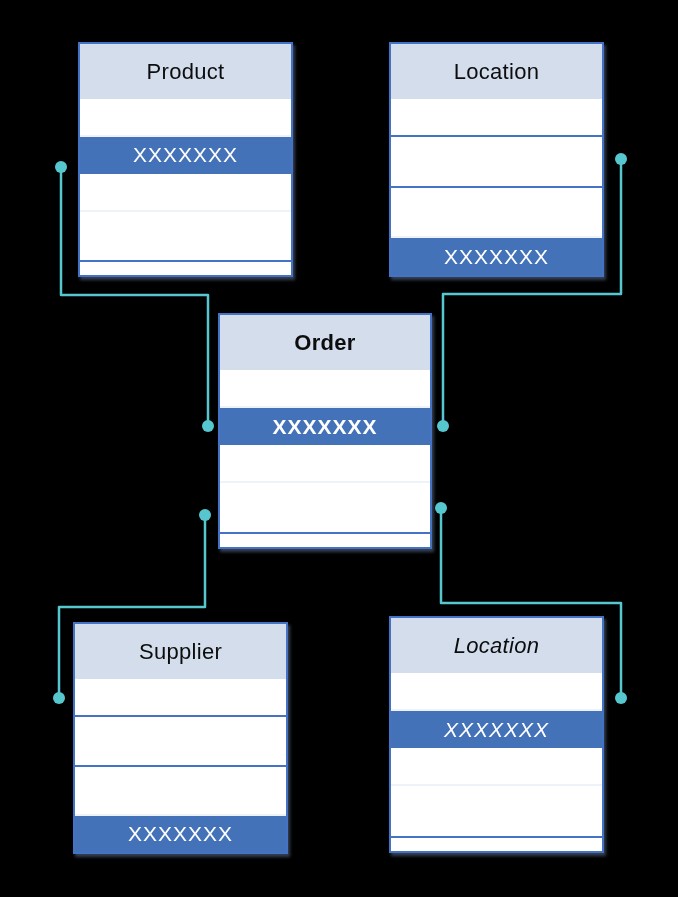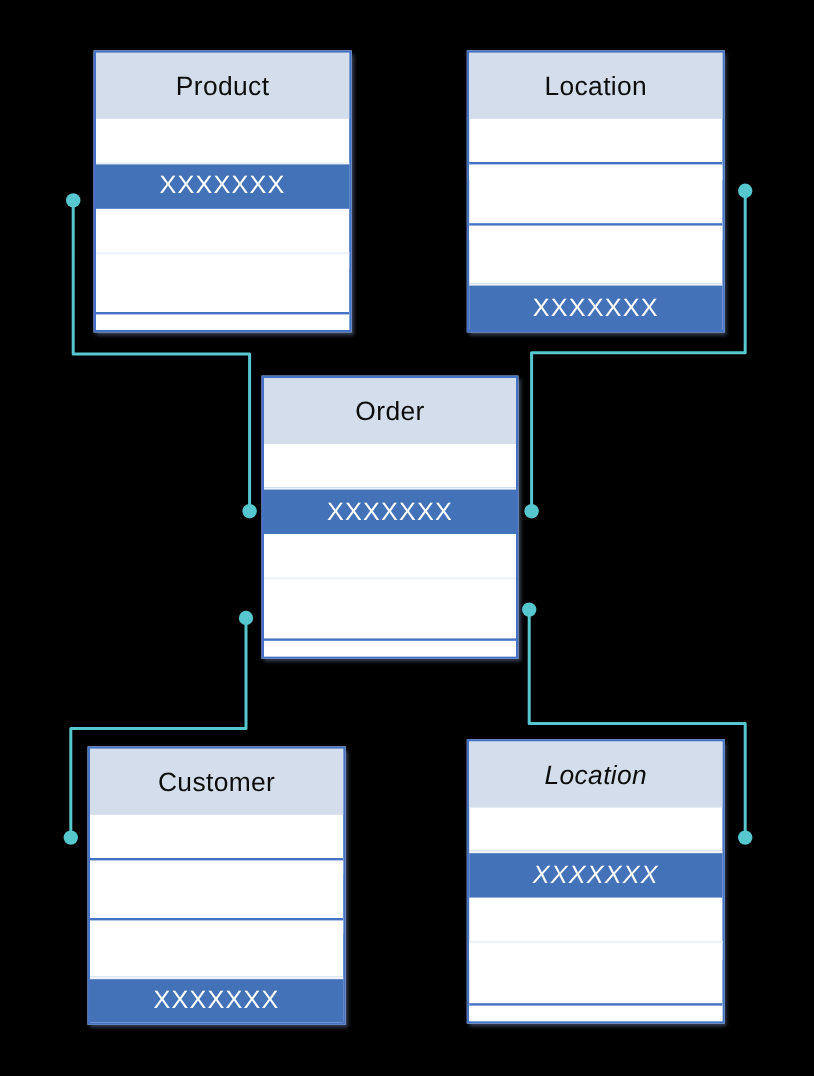--- a/index.html
+++ b/index.html
@@ -62,21 +62,21 @@
     margin-top: 36px;
   }
   .row.highlight {
     background: var(--highlight-fill);
     color: var(--highlight-text);
     border-top-color: #EEF3FA;
   }
   .row.highlight + .row { border-top-color: #EEF3FA; }
   #t-product  { left: 78px;  top: 42px;  width: 215px; height: 235px; }
   #t-customer { left: 389px; top: 42px;  width: 215px; height: 235px; }
-  #t-order    { left: 218px; top: 313px; width: 214px; height: 236px; }
+  #t-order    { left: 218px; top: 313px; width: 214px; height: 236px; font-weight: bold; }
   #t-supplier { left: 73px;  top: 622px; width: 215px; height: 232px; }
   #t-location { left: 389px; top: 616px; width: 215px; height: 237px; font-style: italic; }
 </style>
 </head>
 <body>
 
 <div class="canvas">
 
   <svg class="connector-layer" viewBox="0 0 678 897" xmlns="http://www.w3.org/2000/svg">
       <polyline points="61,167 61,295 208,295 208,426"></polyline>
@@ -108,21 +108,21 @@
   </div>
 
   <div class="table" id="t-order">
     <div class="thead">Order</div>
     <div class="row highlight">XXXXXXX</div>
     <div class="row"></div>
     <div class="row"></div>
   </div>
 
   <div class="table" id="t-supplier">
-    <div class="thead">Customer</div>
+    <div class="thead">Supplier</div>
     <div class="row"></div>
     <div class="row"></div>
     <div class="row highlight">XXXXXXX</div>
   </div>
 
   <div class="table" id="t-location">
     <div class="thead">Location</div>
     <div class="row highlight">XXXXXXX</div>
     <div class="row"></div>
     <div class="row"></div>

